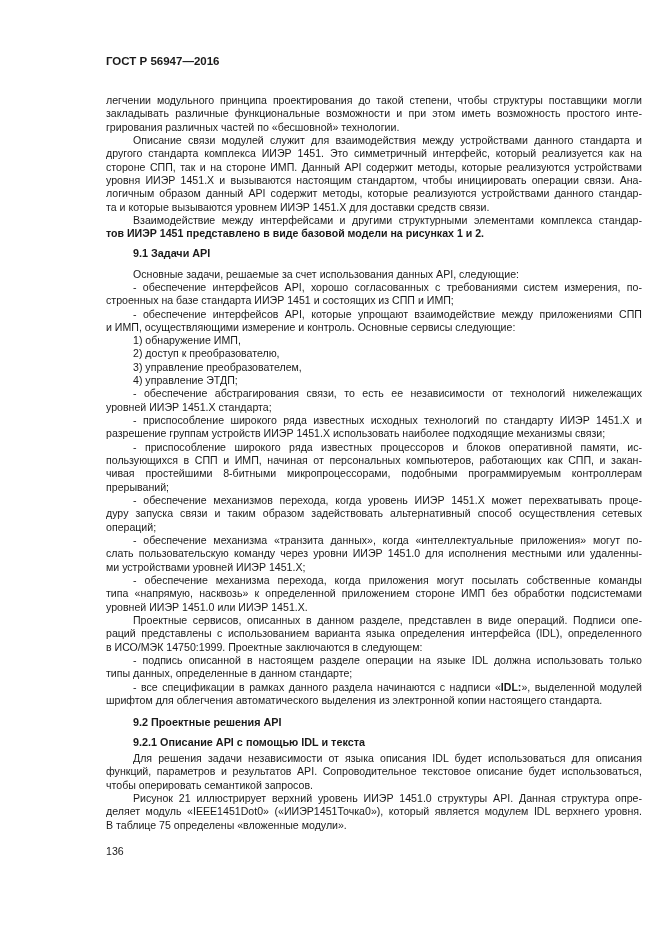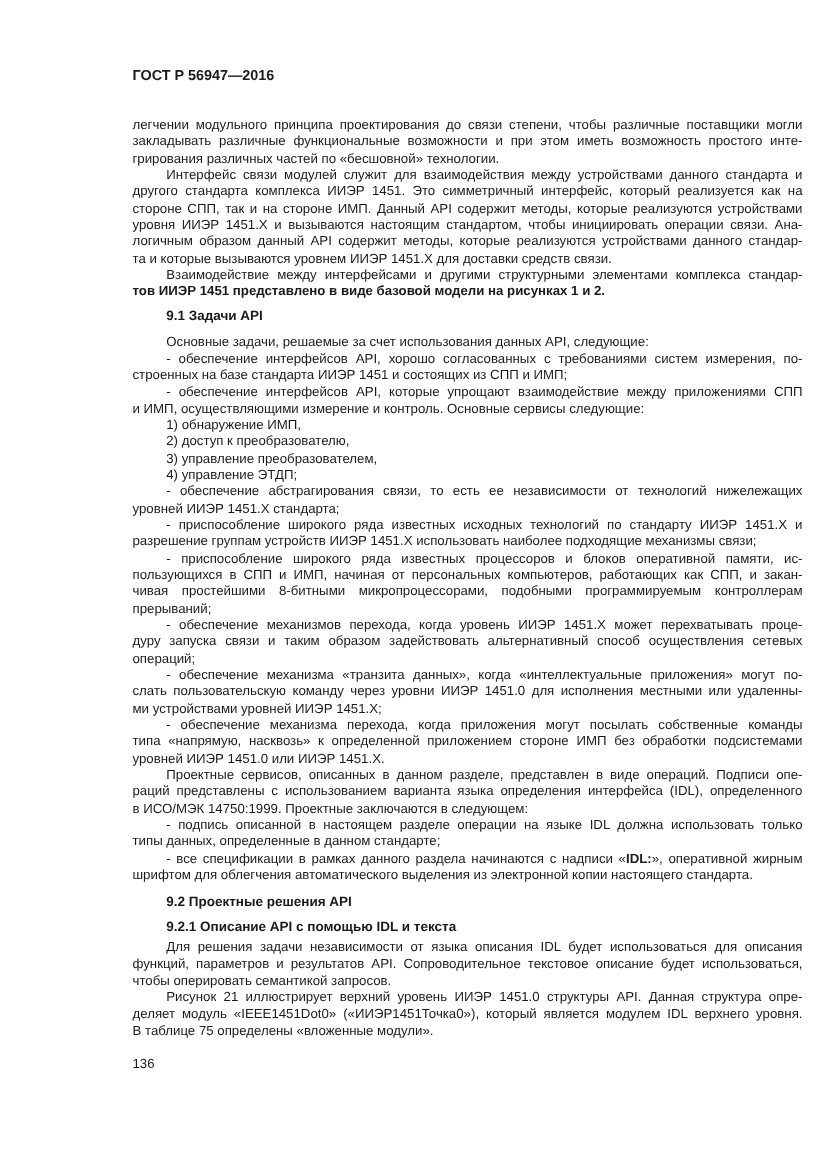--- a/index.html
+++ b/index.html
@@ -15,24 +15,24 @@
   .hd { position: absolute; left: 89px; font-size: 10.8px; font-weight: bold; line-height: 13px; white-space: nowrap; }
   .pnum { position: absolute; left: 62px; top: 845px; font-size: 10.6px; line-height: 13px; }
   b.idl { font-weight: bold; }
 </style>
 </head>
 <body>
 
 <div id="page">
   <div class="hdr">ГОСТ Р 56947—2016</div>
   <div id="body">
-      <div class="ln j" style="top: 94px;">легчении модульного принципа проектирования до связи степени, чтобы различные поставщики могли</div>
+      <div class="ln j" style="top: 94px;">легчении модульного принципа проектирования до такой степени, чтобы структуры поставщики могли</div>
       <div class="ln j" style="top: 107px;">закладывать различные функциональные возможности и при этом иметь возможность простого инте-</div>
       <div class="ln " style="top: 121px;">грирования различных частей по «бесшовной» технологии.</div>
-      <div class="ln j ind" style="top: 134px;">Интерфейс связи модулей служит для взаимодействия между устройствами данного стандарта и</div>
+      <div class="ln j ind" style="top: 134px;">Описание связи модулей служит для взаимодействия между устройствами данного стандарта и</div>
       <div class="ln j" style="top: 147px;">другого стандарта комплекса ИИЭР 1451. Это симметричный интерфейс, который реализуется как на</div>
       <div class="ln j" style="top: 161px;">стороне СПП, так и на стороне ИМП. Данный API содержит методы, которые реализуются устройствами</div>
       <div class="ln j" style="top: 174px;">уровня ИИЭР 1451.Х и вызываются настоящим стандартом, чтобы инициировать операции связи. Ана-</div>
       <div class="ln j" style="top: 187px;">логичным образом данный API содержит методы, которые реализуются устройствами данного стандар-</div>
       <div class="ln " style="top: 201px;">та и которые вызываются уровнем ИИЭР 1451.Х для доставки средств связи.</div>
       <div class="ln j ind" style="top: 214px;">Взаимодействие между интерфейсами и другими структурными элементами комплекса стандар-</div>
       <div class="ln " style="top: 227px; font-weight: bold;">тов ИИЭР 1451 представлено в виде базовой модели на рисунках 1 и 2.</div>
       <div class="ln ind2" style="top: 268px;">Основные задачи, решаемые за счет использования данных API, следующие:</div>
       <div class="ln j ind" style="top: 281px;">- обеспечение интерфейсов API, хорошо согласованных с требованиями систем измерения, по-</div>
       <div class="ln " style="top: 294px;">строенных на базе стандарта ИИЭР 1451 и состоящих из СПП и ИМП;</div>
@@ -69,16 +69,16 @@
       <div class="ln j" style="top: 765px;">функций, параметров и результатов API. Сопроводительное текстовое описание будет использоваться,</div>
       <div class="ln " style="top: 779px;">чтобы оперировать семантикой запросов.</div>
       <div class="ln j ind" style="top: 792px;">Рисунок 21 иллюстрирует верхний уровень ИИЭР 1451.0 структуры API. Данная структура опре-</div>
       <div class="ln j" style="top: 805px;">деляет модуль «IEEE1451Dot0» («ИИЭР1451Точка0»), который является модулем IDL верхнего уровня.</div>
       <div class="ln " style="top: 819px;">В таблице 75 определены «вложенные модули».</div>
       <div class="hd" style="top: 247px;">9.1 Задачи API</div>
       <div class="hd" style="top: 716px;">9.2 Проектные решения API</div>
       <div class="hd" style="top: 736px;">9.2.1 Описание API с помощью IDL и текста</div>
     </div>
   <div class="ln j ind" id="idl-line" style="top: 681px;">
-    <span>- все спецификации в рамках данного раздела начинаются с надписи «</span><b class="idl">IDL:</b><span>», оперативной жирным</span>
+    <span>- все спецификации в рамках данного раздела начинаются с надписи «</span><b class="idl">IDL:</b><span>», выделенной модулей</span>
   </div>
   <div class="pnum">136</div>
 </div>
 
 </body></html>

